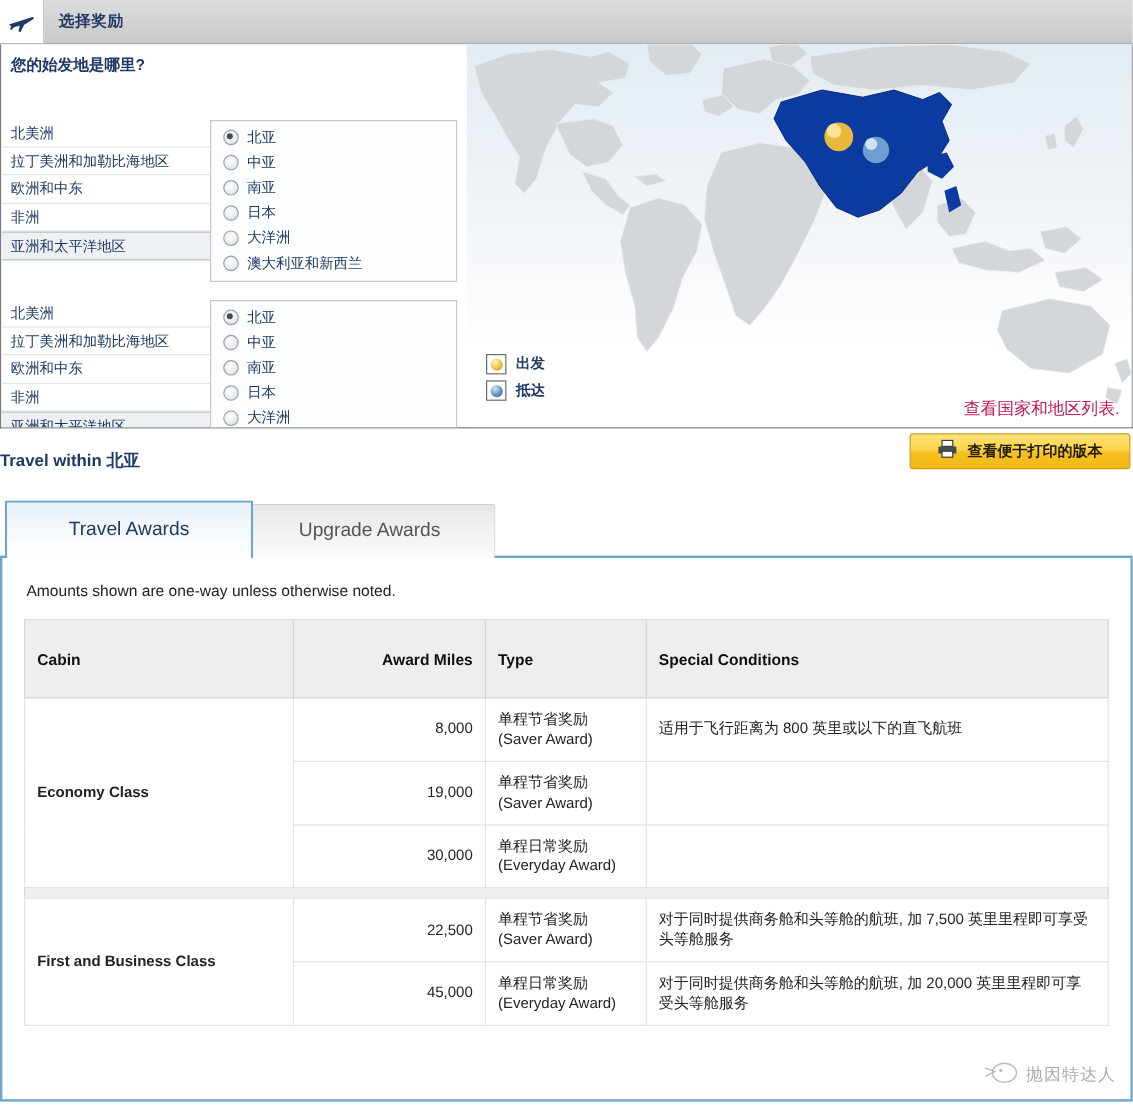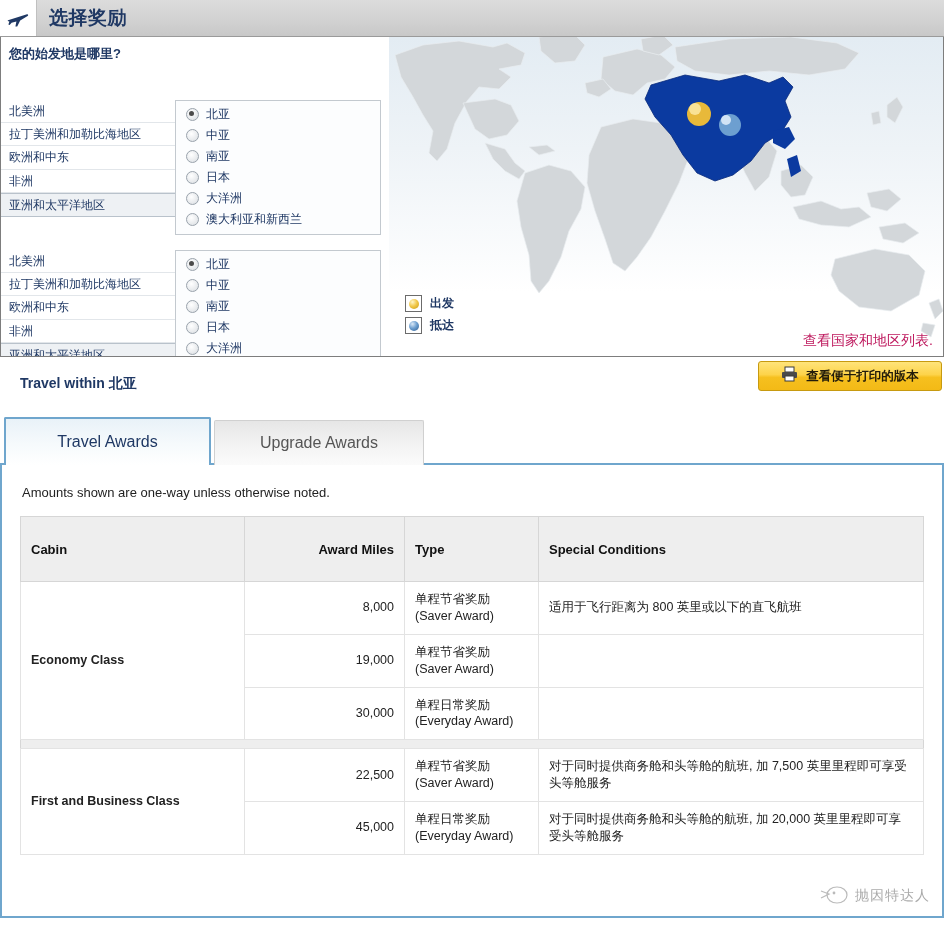--- a/index.html
+++ b/index.html
@@ -20,21 +20,21 @@
   }
   .hdr-icon-box {
     width: 36px;
     background: #ffffff;
     display: flex; align-items: center; justify-content: center;
     border-right: 1px solid #c0c0c0;
   }
   .hdr-title {
     display: flex; align-items: center;
     padding: 0 12px;
-    font-size: 19px;
+    font-size: 13px;
     font-weight: bold;
     color: #1f3864;
     letter-spacing: .5px;
   }
 
   
   .selector-panel {
     position: relative;
     border: 1px solid #7d7d7d;
     border-top: none;
@@ -120,21 +120,21 @@
   .country-link {
     position: absolute; right: 10px; bottom: 6px;
     font-size: 14px; color: #be185d;
     cursor: pointer;
   }
 
   
   .tw-row { position: relative; height: 58px; }
   .tw-title {
     position: absolute; left: 0; top: 18px;
-    font-size: 14px; font-weight: bold; color: #1f3864; padding-left: 20px;
+    font-size: 14px; font-weight: bold; color: #1f3864;
   }
   .print-btn {
     position: absolute; right: 2px; top: 4px;
     width: 184px; height: 30px;
     border: 1px solid #c79a10;
     border-radius: 3px;
     background: linear-gradient(to bottom, #ffe47a 0%, #fdd34a 45%, #f6c01f 55%, #f3ba16 100%);
     display: flex; align-items: center; justify-content: center;
     cursor: pointer;
     box-sizing: border-box;
@@ -154,21 +154,21 @@
   .tab.active {
     left: 4px; width: 207px;
     background: linear-gradient(to bottom, #e9f2f8 0%, #f6fafc 55%, #ffffff 100%);
     border: 2px solid #6fa6cd;
     border-bottom: none;
     color: #1f3864;
     z-index: 3;
     border-radius: 2px 2px 0 0;
   }
   .tab.inactive {
-    left: 214px; width: 210px;
+    left: 203px; width: 210px;
     height: 45px;
     background: linear-gradient(to bottom, #e6e6e6 0%, #f2f2f2 50%, #fbfbfb 100%);
     border: 1px solid #d0d0d0;
     border-bottom: none;
     color: #555555;
     z-index: 2;
     border-radius: 2px 2px 0 0;
   }
 
   

